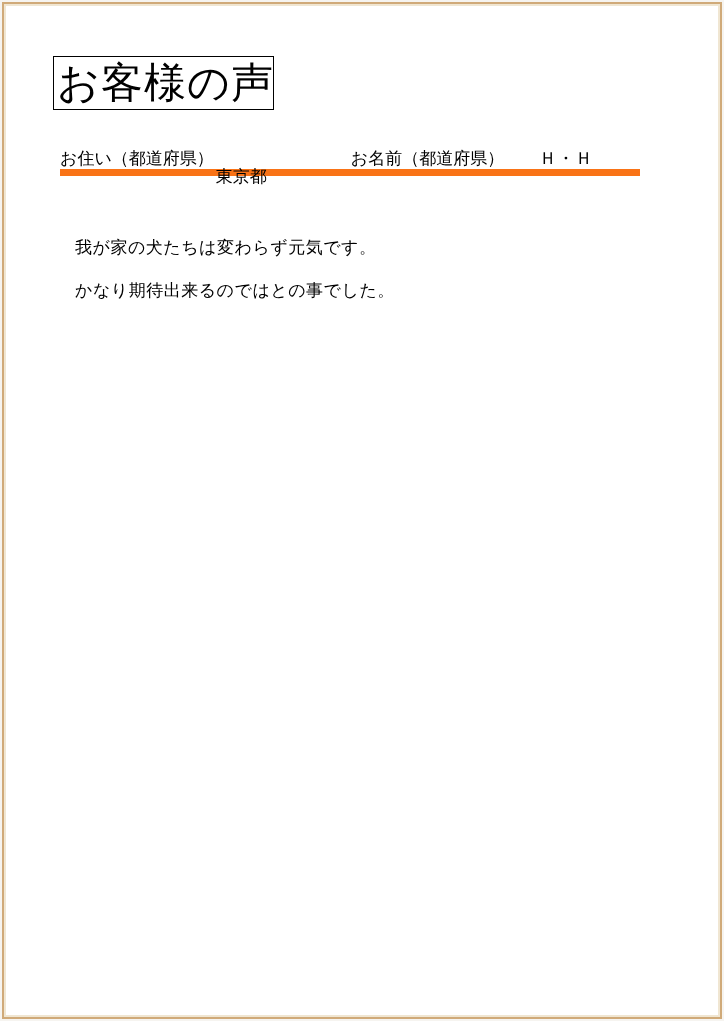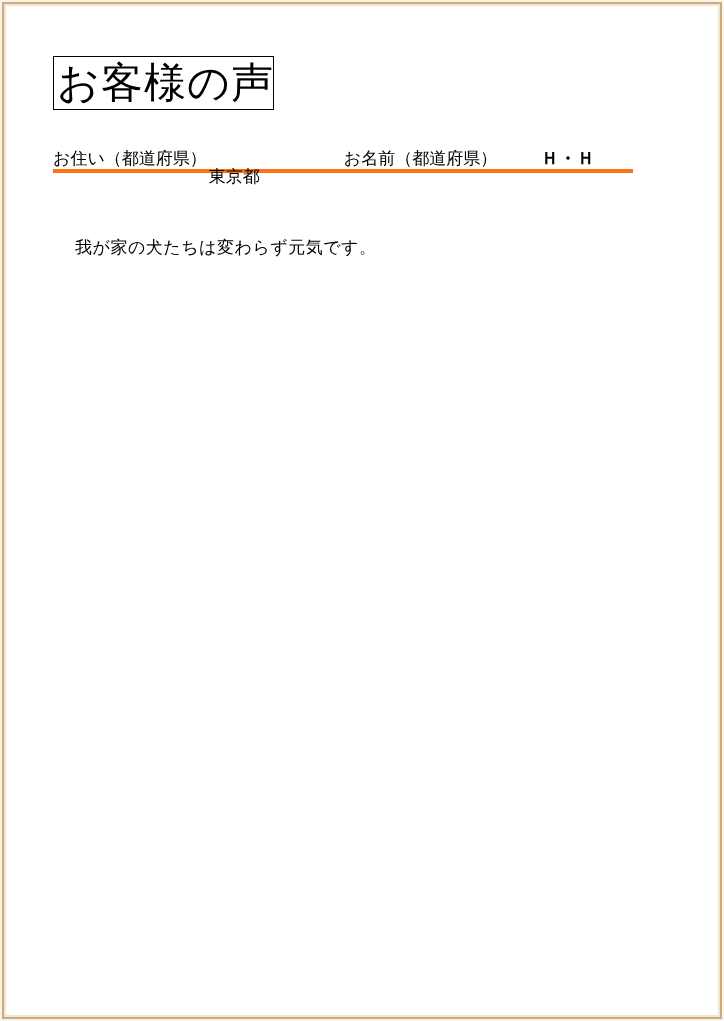--- a/index.html
+++ b/index.html
@@ -39,33 +39,33 @@
     background: #ffffff;
   }
   .title-text {
     font-size: 42px;
     line-height: 1;
     letter-spacing: 1px;
     white-space: nowrap;
   }
   .header-line {
     position: absolute;
-    left: 53px;
+    left: 60px;
     top: 147px;
     width: 580px;
     height: 22px;
-    border-bottom: 4px solid #f97316;
+    border-bottom: 7px solid #f97316;
     font-size: 17px;
     white-space: nowrap;
     display: flex;
     align-items: flex-start;
   }
   .residence-value { margin-left: 2px; margin-top: 18px; }
   .name-label     { margin-left: 84px; }
-  .name-value     { margin-left: 44px; letter-spacing: 1px; font-weight: bold; }
+  .name-value     { margin-left: 35px; letter-spacing: 1px; }
   .body {
     position: absolute;
     left: 75px;
     top: 226px;
     font-size: 17px;
     letter-spacing: 0.5px;
   }
   .body-line {
     height: 43px;
     line-height: 43px;
@@ -84,15 +84,16 @@
 
   <div class="header-line">
     <span>お住い（都道府県）</span>
     <span class="residence-value">東京都</span>
     <span class="name-label">お名前（都道府県）</span>
     <span class="name-value">Ｈ・Ｈ</span>
   </div>
 
   <div class="body">
     <div class="body-line">我が家の犬たちは変わらず元気です。</div>
+    <div class="body-line">かなり期待出来るのではとの事でした。</div>
   </div>
 
 </div>
 
 </body></html>

